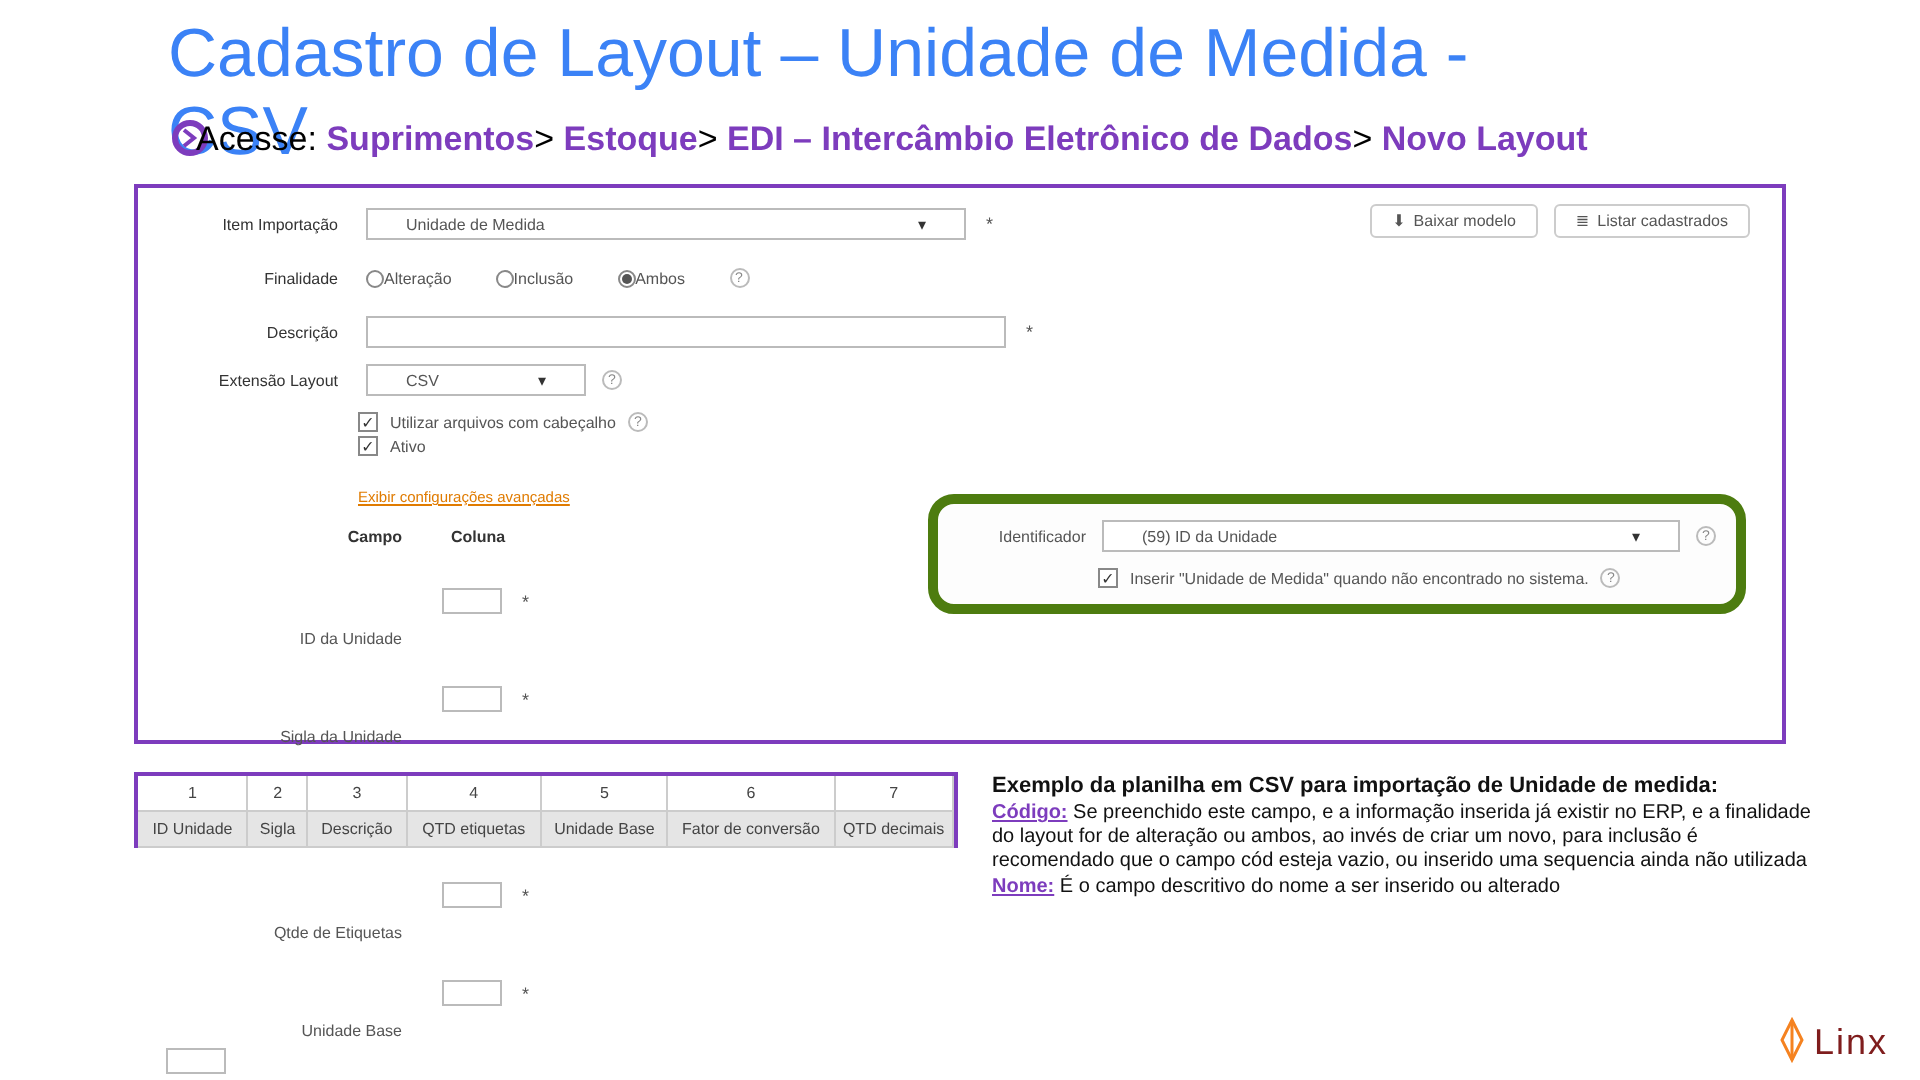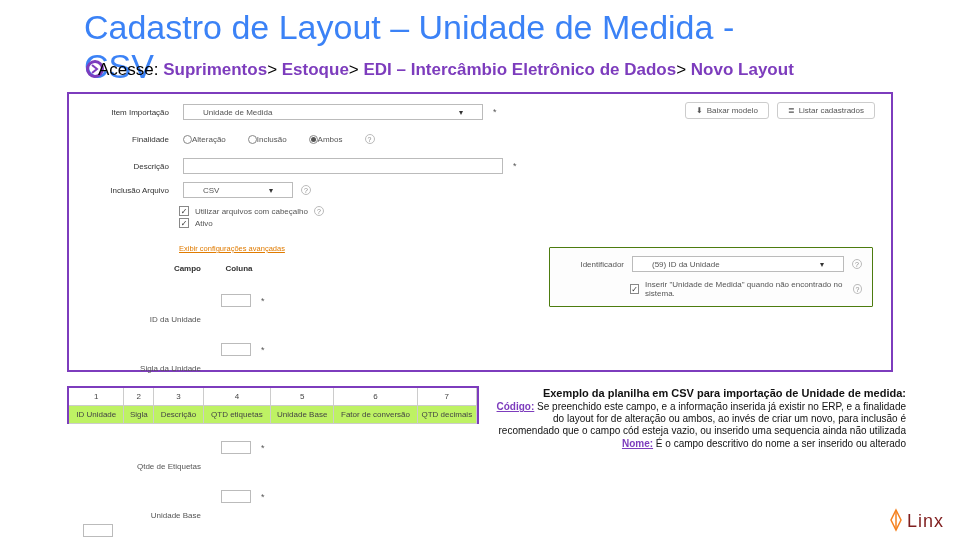--- a/index.html
+++ b/index.html
@@ -112,23 +112,23 @@
   .ft-head .c2 { width: 36px; text-align: center; }
   .ft-row { display: flex; align-items: center; padding: 1px 0; min-height: 18px; }
   .ft-row .c1 { width: 138px; text-align: right; font-size: 8px; color: #555; padding-right: 20px; margin-top: 38px;}
   .ft-row .c2 { width: 36px; }
   .ft-row .c2 input { width: 30px; height: 13px; border: 1px solid #bbb; font-size:8px; text-align:center; }
   .ft-row .req { margin-left: 2px; }
   .inset-box {
     position: absolute;
     right: 18px;
     top: 153px;
-    width: 324px;
-    border: 1px solid #4d7c0f;
-    border-radius: 1px;
+    width: 409px;
+    border: 5px solid #4d7c0f;
+    border-radius: 13px;
     background: #fdfdfd;
     padding: 8px 10px;
     font-size: 8px;
     color: #555;
   }
   .inset-row1 { display: flex; align-items: center; gap: 8px; }
   .inset-row1 .form-select { flex: 1; }
   .inset-row2 { margin-top: 8px; display: flex; align-items: center; gap: 6px; padding-left: 70px;}
   
   .panel-sheet {
@@ -141,31 +141,30 @@
   .sheet-numrow div, .sheet-hdrrow div {
     border-right: 1px solid #ccc;
     border-bottom: 1px solid #ccc;
     font-size: 8px;
     color: #444;
     display: flex; align-items: center; justify-content: center;
     height: 18px;
     background: #fff;
   }
   .sheet-numrow div:first-child, .sheet-hdrrow div:first-child { border-left:none; }
-  .sheet-hdrrow div { background: #bef264; }
+  .sheet-hdrrow div { background: #e5e5e5; }
   
   .explain {
     position: absolute;
     top: 386px;
     left: 496px;
     width: 410px;
     font-size: 10px;
     color: #111;
     line-height: 1.2;
-    text-align: right;
   }
   .explain .t1 { font-weight: 700; font-size: 11px; }
   .explain .lab { color: #7d3cbd; font-weight: 700; text-decoration: underline; }
   .explain p { margin: 1px 0; }
   
   .logo {
     position: absolute;
     right: 16px;
     bottom: 8px;
     display: flex;
@@ -241,21 +240,21 @@
     </div>
   </div>
 
   <div class="form-row">
     <div class="form-label">Descrição</div>
     <div class="text-input"></div>
     <span class="req">*</span>
   </div>
 
   <div class="form-row" style="padding-top:4px">
-    <div class="form-label">Inclusão Arquivo</div>
+    <div class="form-label">Extensão Layout</div>
     <div class="form-select" style="width:110px">
       <span>CSV</span>
       <span class="chev">▾</span>
     </div>
     <span class="help">?</span>
   </div>
 
   <div style="padding-left:110px;margin-top:4px">
     <div class="checkbox-row">
       <span class="cb">✓</span>

